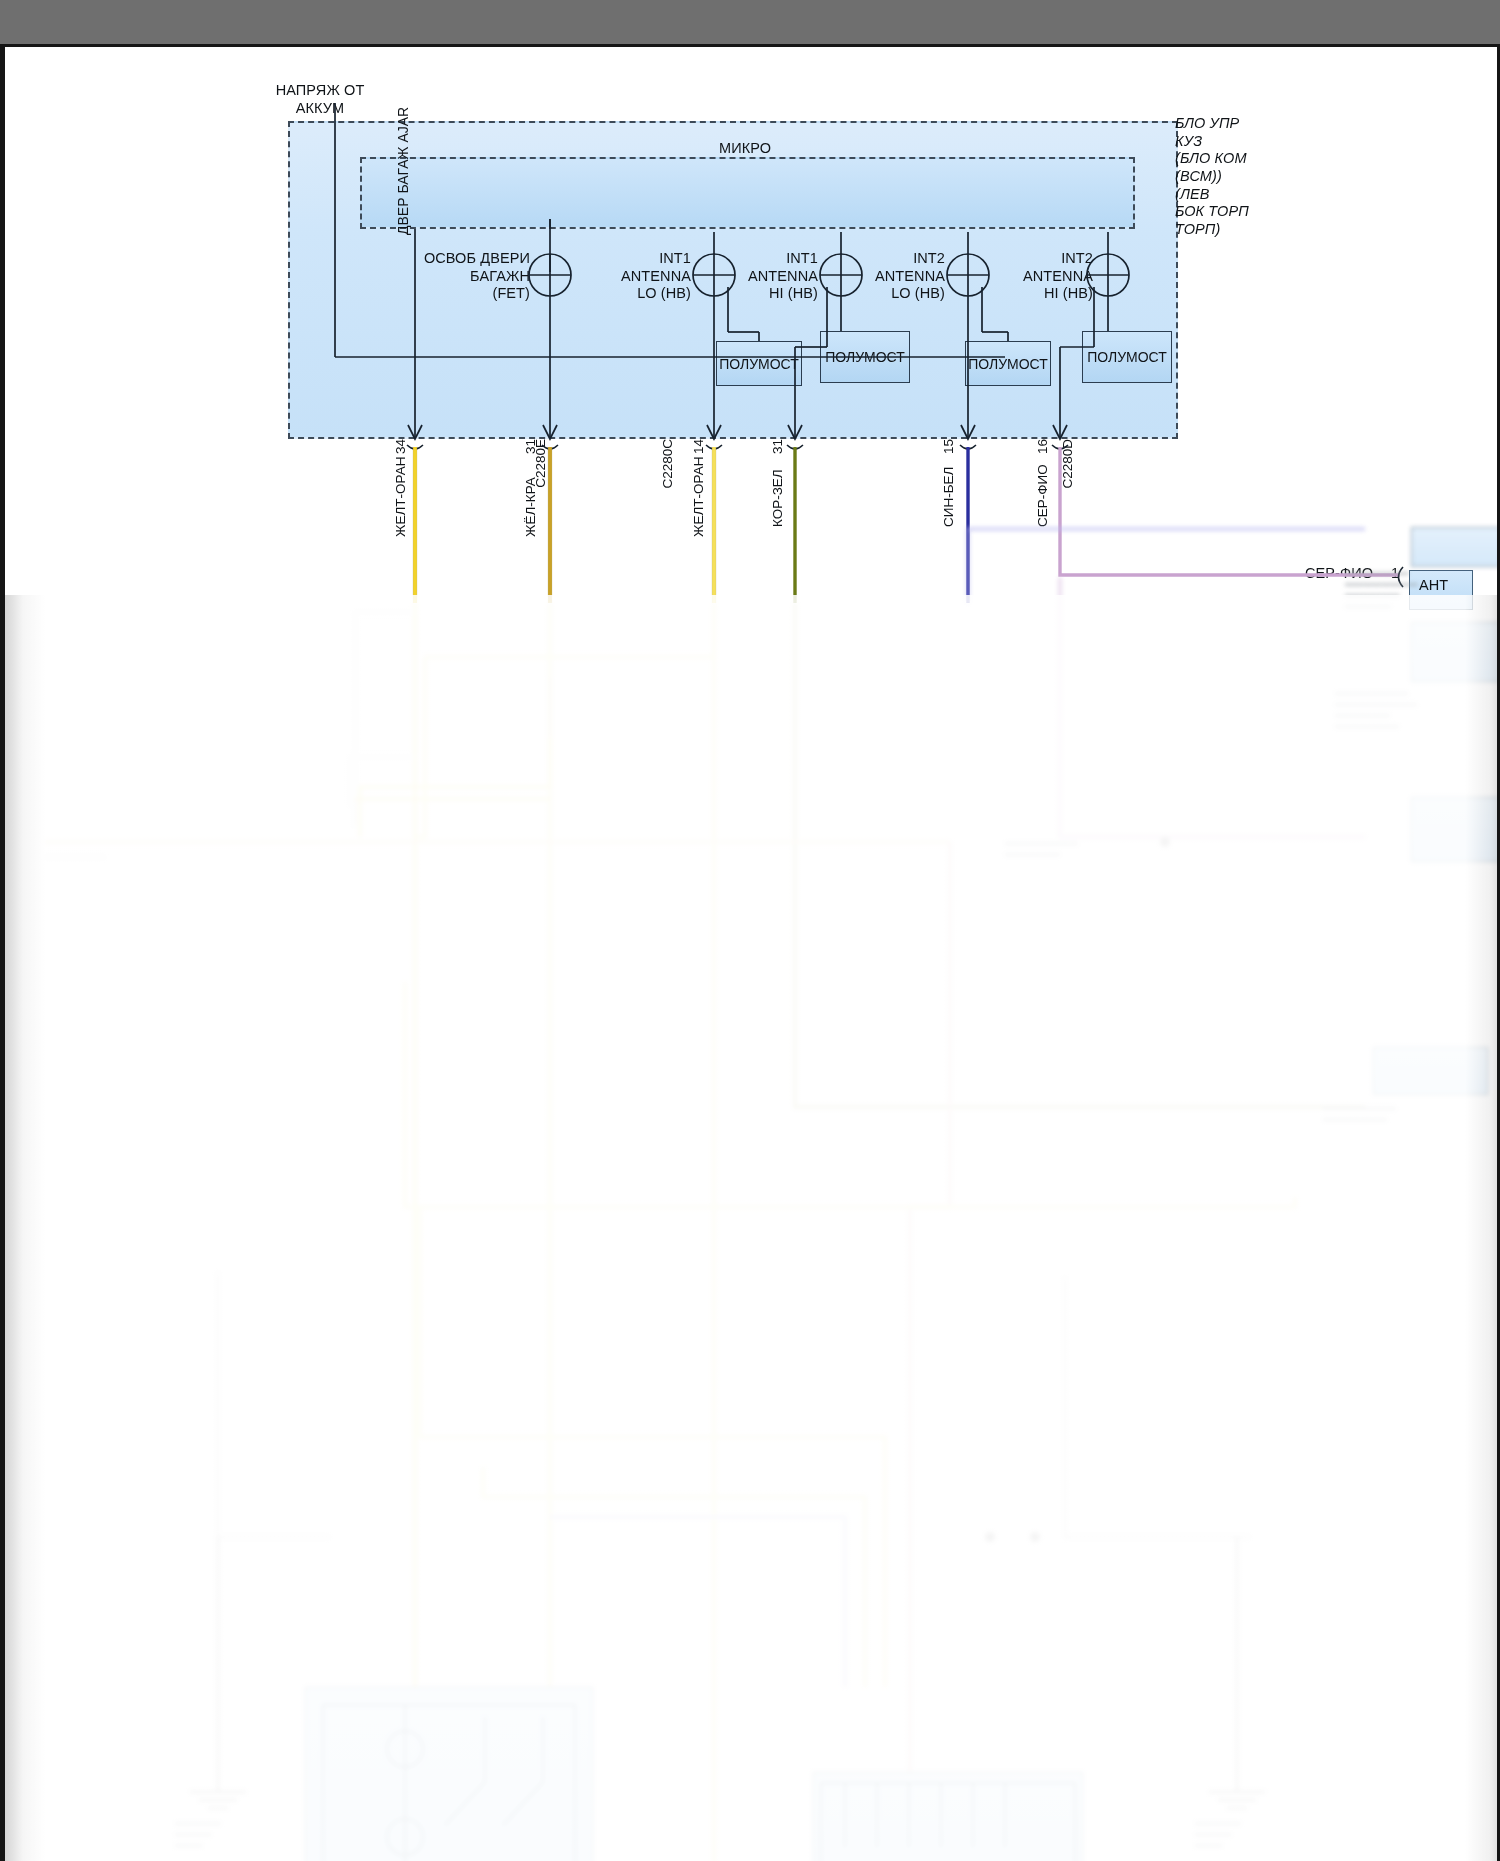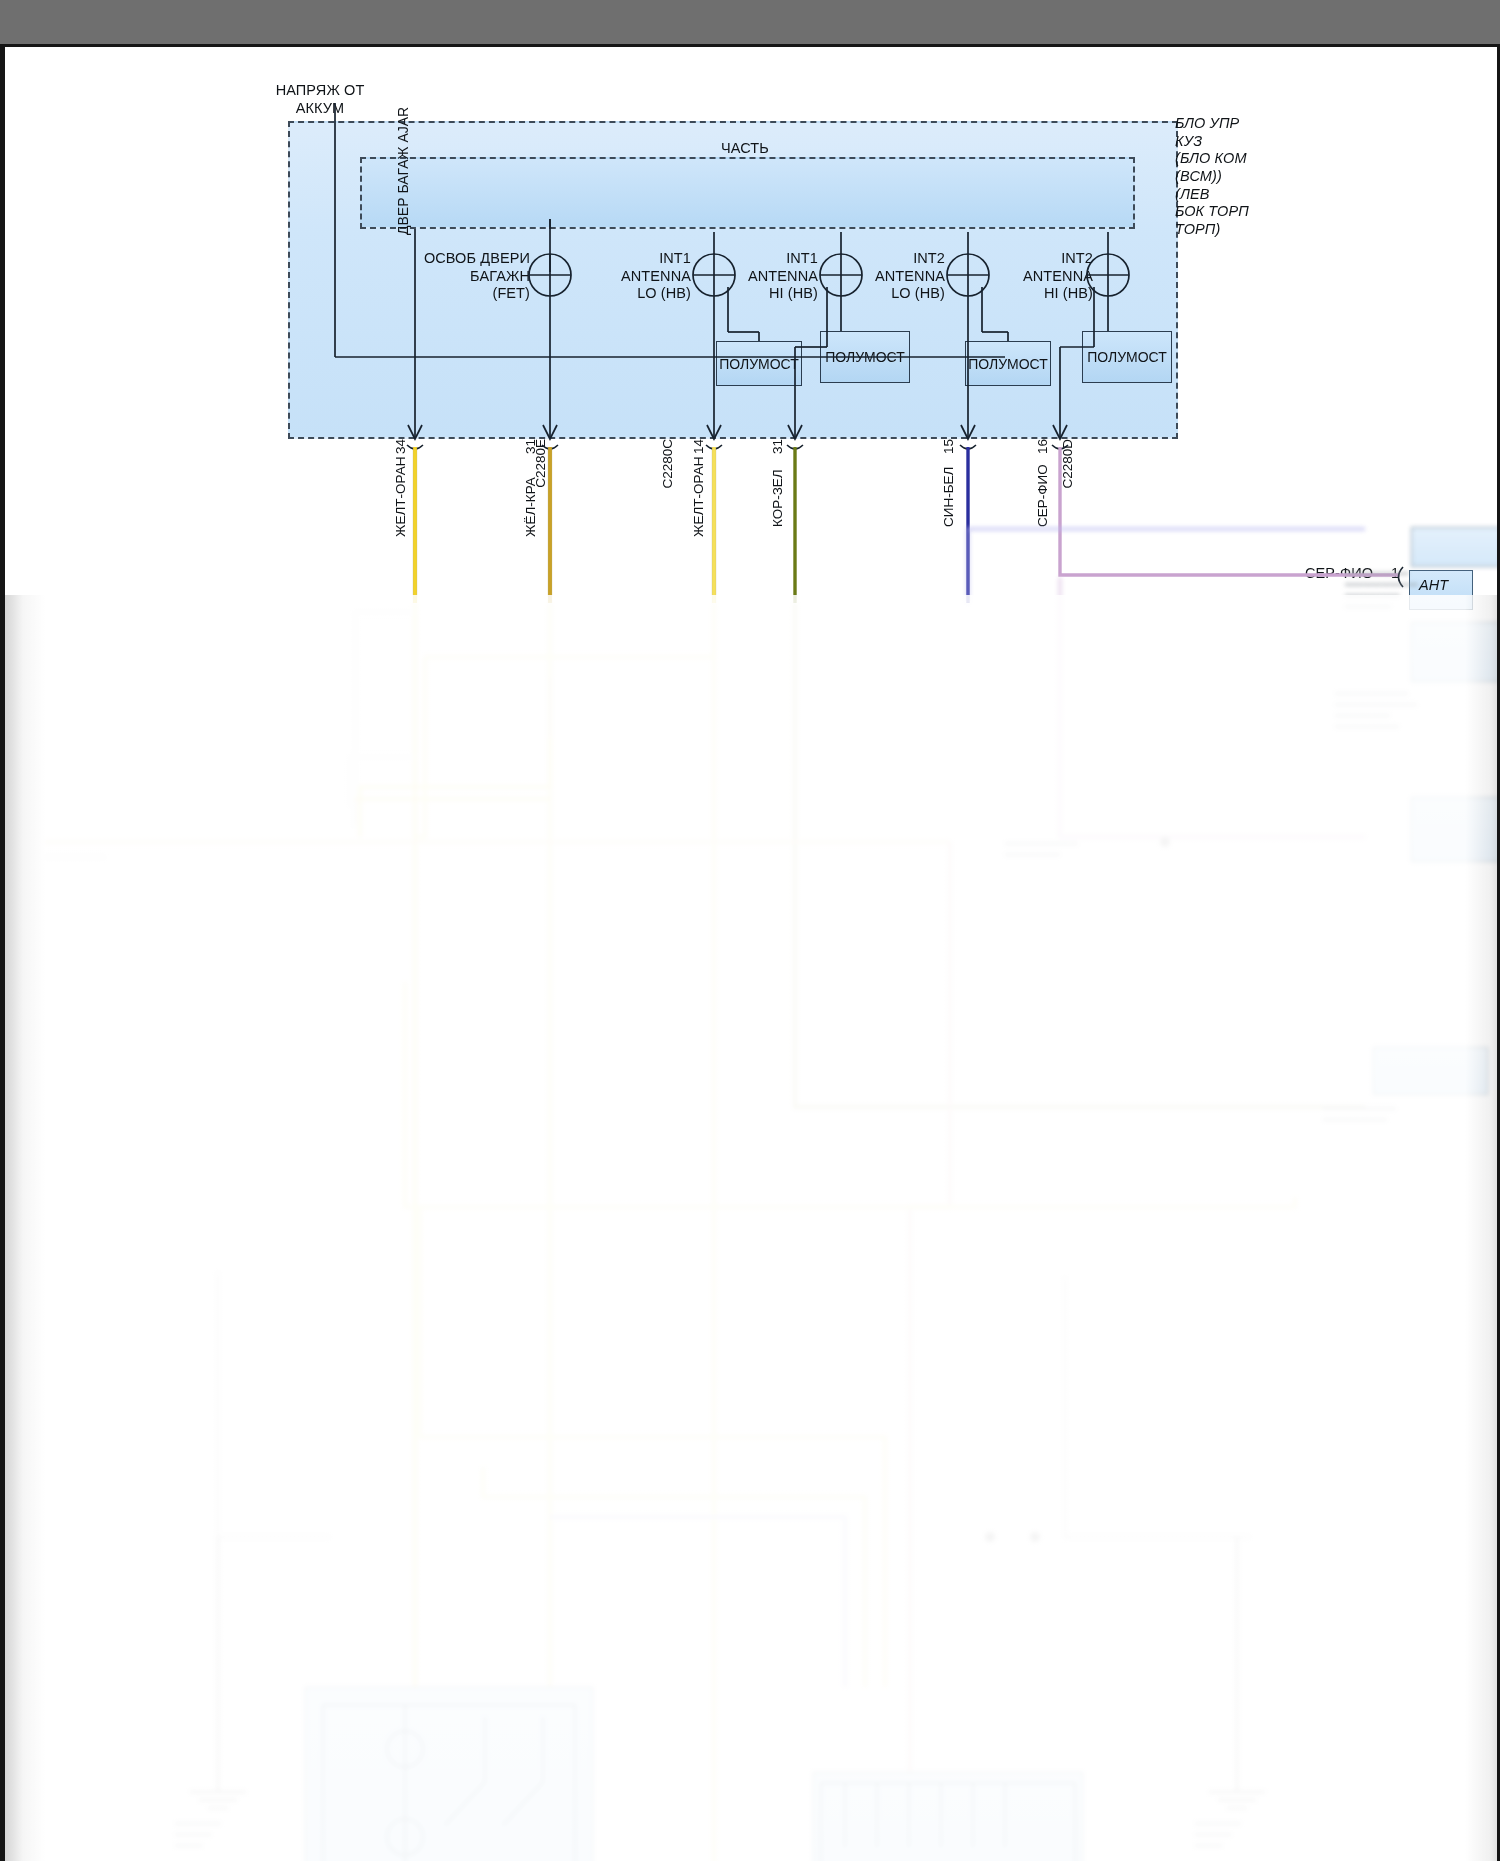--- a/index.html
+++ b/index.html
@@ -85,21 +85,21 @@
 <div id="page">
 
   <div class="abs ecu-outer"></div>
 
   <div class="abs micro-box"></div>
 
   <div class="lbl c" style="left:245px;top:35px;width:140px;">
      <span>НАПРЯЖ ОТ АККУМ</span>
   </div>
 
-  <div class="lbl c" style="left:650px;top:93px;width:180px;">ЧАСТЬ</div>
+  <div class="lbl c" style="left:650px;top:93px;width:180px;">МИКРО</div>
 
   <div class="vert" style="left:390px;top:110px;height:78px;">
      <span>ДВЕР БАГАЖ</span>&nbsp;<span>AJAR</span>
   </div>
 
   <div class="lbl" style="left:1170px;top:68px;width:140px;font-style:italic;">
     <div>БЛО УПР</div>
     <div>КУЗ</div>
     <div>(БЛО КОМ</div>
     <div>(ВСМ))</div>
@@ -137,21 +137,21 @@
     <div>ANTENNA</div>
     <div>HI (HB)</div>
   </div>
 
   <div class="wbox" style="left:711px;top:294px;width:86px;height:45px;">ПОЛУМОСТ</div>
   <div class="wbox" style="left:815px;top:284px;width:90px;height:52px;">ПОЛУМОСТ</div>
   <div class="wbox" style="left:960px;top:294px;width:86px;height:45px;">ПОЛУМОСТ</div>
   <div class="wbox" style="left:1077px;top:284px;width:90px;height:52px;">ПОЛУМОСТ</div>
 
   <div class="connbox" style="left:1404px;top:523px;width:64px;height:40px;"></div>
-  <div class="lbl" style="left:1414px;top:530px;font-style:italic;">АНТ</div>
+  <div class="lbl" style="left:1414px;top:530px;">АНТ</div>
   <div class="lbl" style="left:1300px;top:518px;">СЕР-ФИО</div>
   <div class="lbl" style="left:1386px;top:518px;">1</div>
 
   <div class="wire-lbl" style="left:388px;top:400px;height:90px;">ЖЕЛТ-ОРАН</div>
   <div class="wire-lbl" style="left:388px;top:392px;">34</div>
   <div class="wire-lbl" style="left:528px;top:392px;">C2280E</div>
 
   <div class="wire-lbl" style="left:518px;top:400px;height:90px;">ЖЁЛ-КРА</div>
   <div class="wire-lbl" style="left:518px;top:392px;">31</div>
   <div class="wire-lbl" style="left:655px;top:392px;">C2280C</div>

